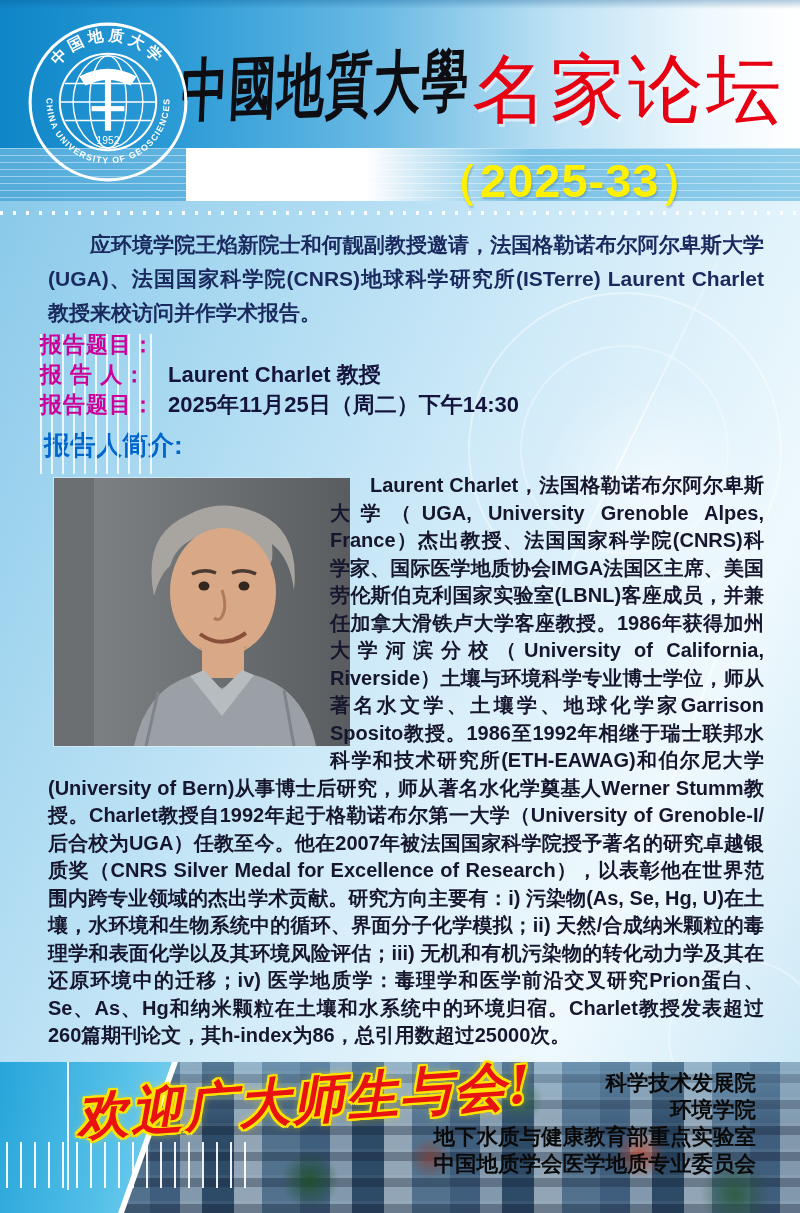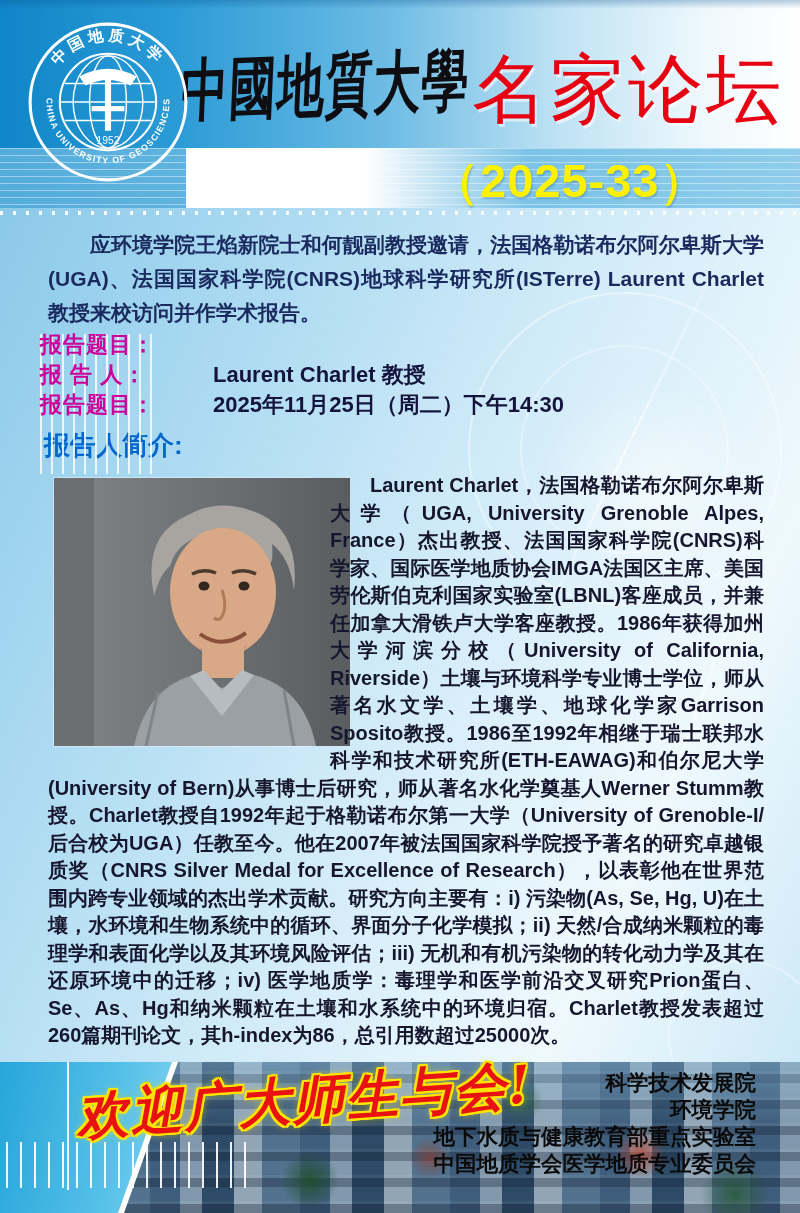--- a/index.html
+++ b/index.html
@@ -26,21 +26,21 @@
     transform:scaleY(1.45) skewX(-5deg) rotate(-1.5deg);transform-origin:left top;
     white-space:nowrap;
   }
   .forum{
     position:absolute;left:472px;top:40px;z-index:3;
     font-size:75px;font-weight:400;color:#e60012;letter-spacing:3px;white-space:nowrap;
     text-shadow:2px 3px 0 rgba(255,255,255,.55);
   }
   
   .band{
-    position:absolute;top:148px;left:0;right:0;height:60px;
+    position:absolute;top:148px;left:0;right:0;height:53px;
     background:linear-gradient(to right,#54acdb 0%,#63b5e0 30%,#79c2e6 62%,#8fcdeb 100%);
   }
   .band::before{
     content:"";position:absolute;inset:0;
     background:repeating-linear-gradient(180deg, rgba(255,255,255,.42) 0 1px, transparent 1px 7px);
   }
   .band-white{
     position:absolute;left:186px;top:0;bottom:0;width:345px;
     background:linear-gradient(to right,#ffffff 0%,#ffffff 52%,rgba(255,255,255,0) 100%);
   }
@@ -69,21 +69,21 @@
   .content{position:absolute;top:222px;left:0;right:0;z-index:4;}
   .intro{
     margin:6px 36px 0 48px;font-size:21px;line-height:34px;font-weight:bold;
     color:#1a2a5e;text-align:justify;text-indent:2em;
   }
   .details{margin:0 36px 0 40px;position:relative;}
   .label-stripes{
     position:absolute;left:0;top:4px;width:118px;height:140px;z-index:0;
     background:repeating-linear-gradient(90deg, rgba(255,255,255,.8) 0 2px, transparent 2px 11px);
   }
-  .drow{display:flex;position:relative;z-index:1;font-weight:bold;font-size:22px;line-height:30px;gap:45px;}
+  .drow{display:flex;position:relative;z-index:1;font-weight:bold;font-size:22px;line-height:30px;}
   .dlabel{color:#cc0099;width:128px;flex:none;letter-spacing:1px;white-space:nowrap;}
   .dvalue{color:#14143c;}
   .bio-label{margin:8px 36px 9px 44px;font-size:26px;font-weight:bold;color:#0066cc;}
   .bio{
     margin:4px 36px 0 48px;font-size:20px;line-height:27.5px;font-weight:bold;
     color:#16162e;text-align:justify;text-indent:2em;
   }
   .photo{
     float:left;width:256px;height:268px;margin:6px 20px 2px 6px;
     background:#6b6f72;box-shadow:0 0 0 1px rgba(255,255,255,.4);

